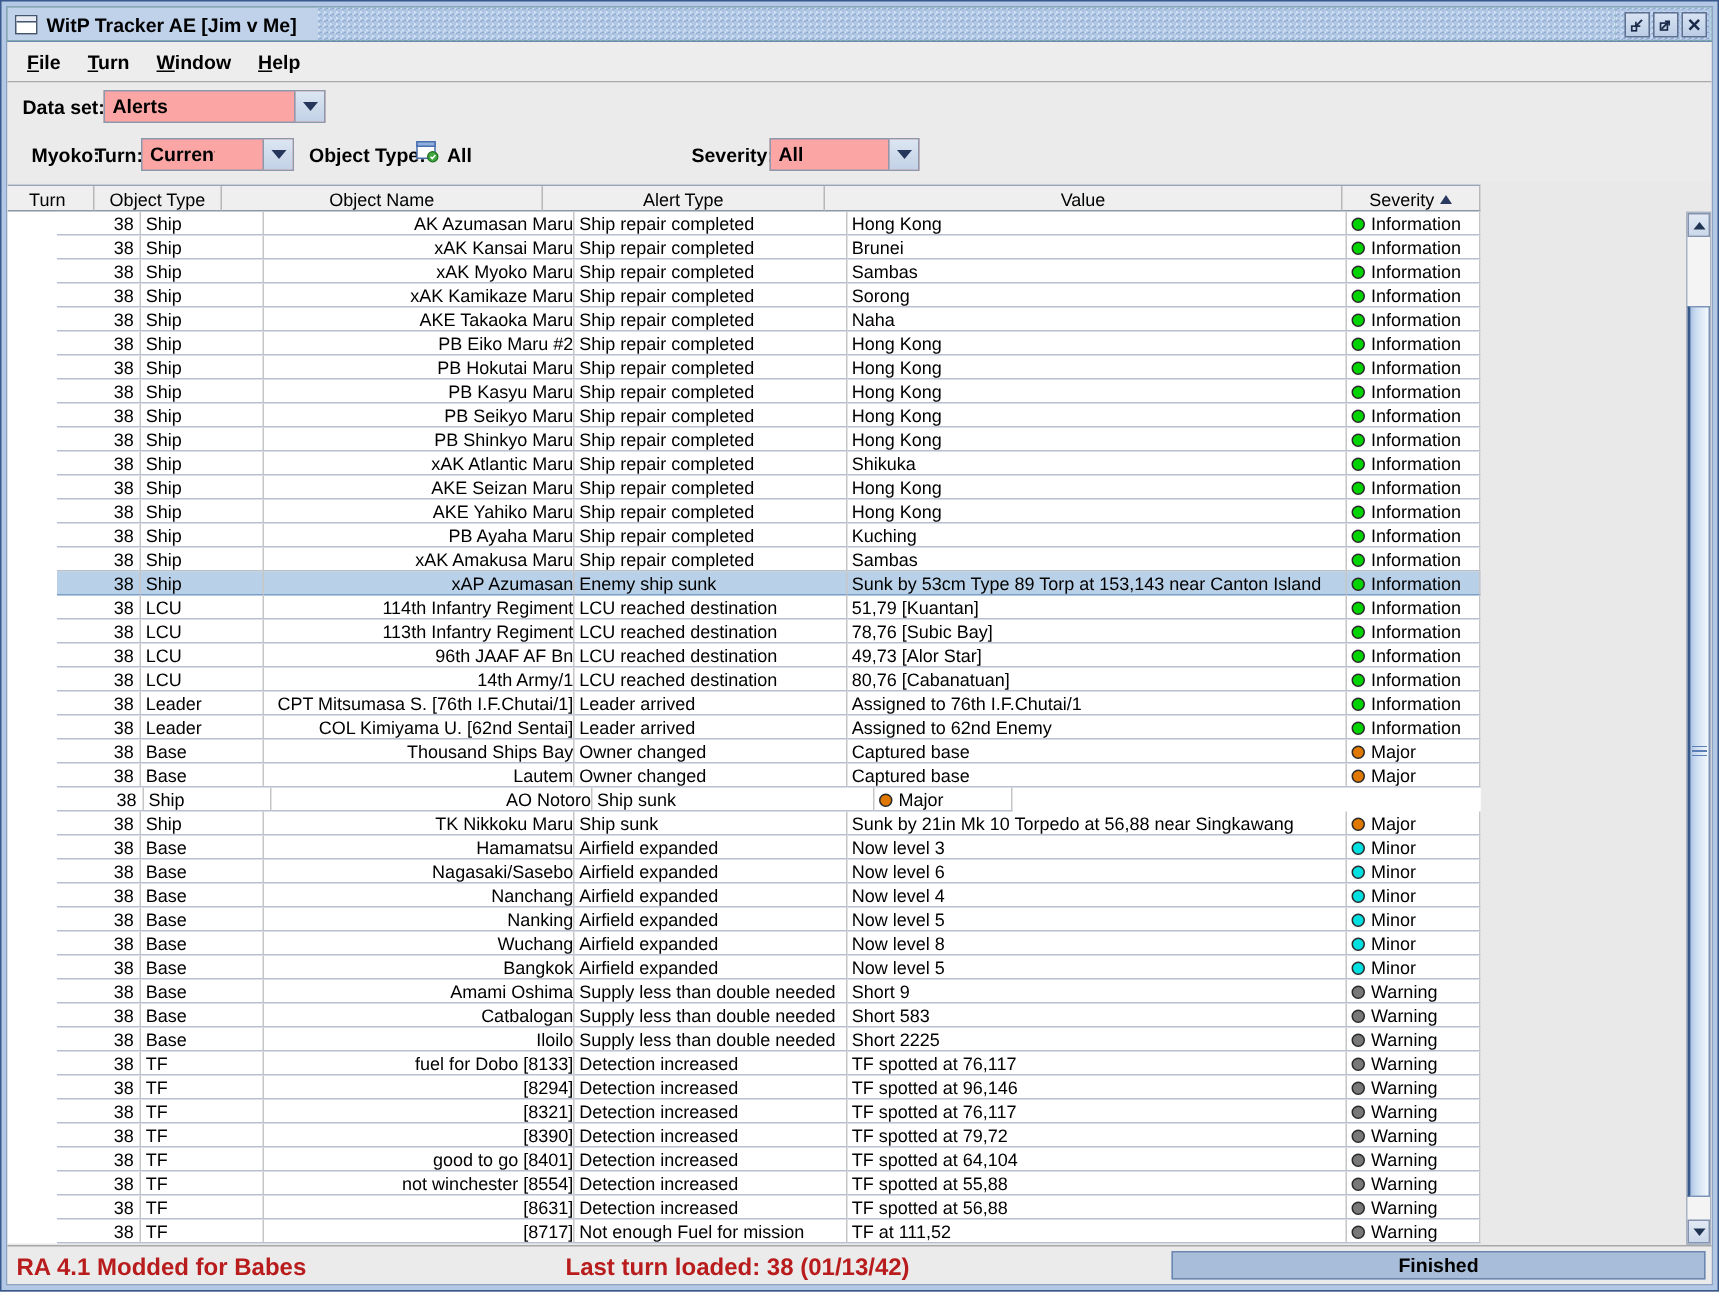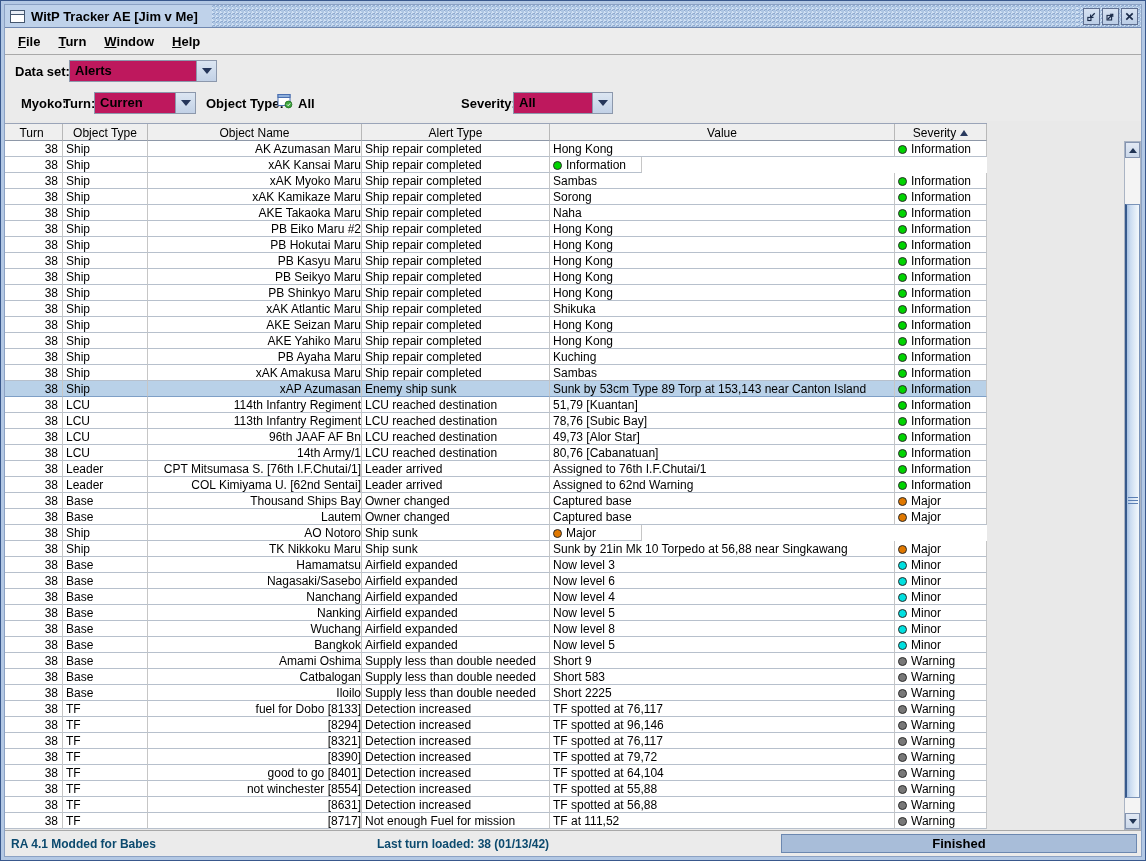--- a/index.html
+++ b/index.html
@@ -28,34 +28,34 @@
   .tb-btn { width: 17px; height: 17px; border: 1px solid #5F6F90; background: linear-gradient(#D8E3F2, #BBCDE6); display: flex; align-items: center; justify-content: center; }
   .tb-btn svg { display: block; }
 
   
   .menubar { height: 27px; display: flex; align-items: center; background: #EDEDED; border-bottom: 1px solid #A9A9A9; padding-left: 4px; flex: 0 0 auto; }
   .menu-item { font-size: 13px; font-weight: bold; color: #000; padding: 3px 9px; cursor: default; }
 
   
   .controls { height: 66px; position: relative; background: #EBEBEB; flex: 0 0 auto; }
   .lbl { position: absolute; font-size: 13px; font-weight: bold; color: #000; white-space: nowrap; }
-  .combo { position: absolute; height: 22px; display: flex; border: 1px solid #8C98AC; background: #be185d; gap: 32px; }
+  .combo { position: absolute; height: 22px; display: flex; border: 1px solid #8C98AC; background: #fca5a5; gap: 32px; }
   .combo-field { flex: 1; font-size: 13px; font-weight: bold; color: #000; padding: 2px 1px 0 5px; overflow: hidden; white-space: nowrap; }
   .combo-btn { width: 20px; background: linear-gradient(#DCE6F2, #C2D1E6); border-left: 1px solid #8C98AC; display: flex; align-items: center; justify-content: center; }
   .tri-down { width: 0; height: 0; border-left: 5px solid transparent; border-right: 5px solid transparent; border-top: 6px solid #25365A; }
   .ot-icon { position: absolute; width: 16px; height: 16px; }
   .plain-val { position: absolute; font-size: 13px; font-weight: bold; color: #000; }
 
   
   .table-area { flex: 1; position: relative; background: #E9E9E9; overflow: hidden; }
   .grid { position: absolute; left: 0; top: 2px; width: 982px; background: #fff; border-top: 1px solid #9AA4B8; }
   .thead { display: flex; height: 17px; background: #EFEFEF; }
   .hcell { font-size: 12px; color: #000; text-align: center; border-right: 1px solid #B8B8B8; border-bottom: 1px solid #8E98A8; padding-top: 1px; white-space: nowrap; overflow: hidden; display: flex; align-items: center; justify-content: center; gap: 5px; }
   .sort-arrow { width: 0; height: 0; border-left: 4px solid transparent; border-right: 4px solid transparent; border-bottom: 6px solid #2A3A5E; }
-  .row { display: flex; height: 16px; background: #fff; }
+  .row { display: flex; height: 16px; background: #fff; margin-left: 33px; }
   .row.selected { background: #B9D1E8; }
   .row.selected .cell { border-bottom-color: #7E9FC6; }
   .cell { font-size: 12px; line-height: 14px; color: #000; padding: 1px 0 0 3px; border-right: 1px solid #C6C6C6; border-bottom: 1px solid #B7C0CC; white-space: pre; overflow: hidden; }
   .c0 { width: 58px; text-align: right; padding-right: 4px; padding-left: 0; }
   .c1 { width: 85px; }
   .c2 { width: 214px; text-align: right; }
   .c3 { width: 188px; }
   .c4 { width: 345px; }
   .c5 { width: 92px; display: flex; align-items: center; gap: 4px; }
   .sev-dot { width: 9px; height: 9px; border-radius: 50%; border: 1px solid #2A2A2A; flex: 0 0 auto; }
@@ -65,21 +65,21 @@
   .sb-btn { position: absolute; left: 0; width: 15px; height: 16px; background: linear-gradient(#E2E9F4, #CBD8EA); border: 1px solid #8494B0; display: flex; align-items: center; justify-content: center; }
   .sb-up { top: 0; } .sb-down { bottom: 0; }
   .tri-up-s { width: 0; height: 0; border-left: 4px solid transparent; border-right: 4px solid transparent; border-bottom: 5px solid #203454; }
   .tri-down-s { width: 0; height: 0; border-left: 4px solid transparent; border-right: 4px solid transparent; border-top: 5px solid #203454; }
   .sb-thumb { position: absolute; left: 0; top: 62px; width: 15px; height: 594px; border: 1px solid #7A93B8; border-left: 2px solid #36598C;
     background: linear-gradient(to right, #A9C3E3 0%, #CBDCF1 30%, #DDE9F6 60%, #F3F8FC 100%); display: flex; align-items: center; justify-content: center; }
   .grip { width: 10px; height: 8px; background: repeating-linear-gradient(#5B7FB4 0 1px, transparent 1px 3px); }
 
   
   .statusbar { height: 26px; position: relative; background: #EBEBEB; border-top: 1px solid #A8A8A8; flex: 0 0 auto; }
-  .sb-text { position: absolute; top: 6px; font-size: 12px; font-weight: bold; color: #0c4a6e; white-space: nowrap; }
+  .sb-text { position: absolute; top: 6px; font-size: 16px; font-weight: bold; color: #b91c1c; white-space: nowrap; }
   .progress { position: absolute; right: 4px; top: 3px; width: 356px; height: 19px; background: #A8BDD9; border: 1px solid #6C88B0; display: flex; align-items: center; justify-content: center; }
   .progress span { font-size: 13px; font-weight: bold; color: #000000; }
 </style>
 </head>
 <body>
 
 <div class="window">
   <div class="inner">
 
     <div class="titlebar">
@@ -184,20 +184,21 @@
               <div class="cell c2">AK Azumasan Maru</div>
               <div class="cell c3">Ship repair completed</div>
               <div class="cell c4">Hong Kong</div>
               <div class="cell c5"><span class="sev-dot" style="background: rgb(0, 212, 0);"></span><span>Information</span></div>
             </div>
             <div class="row">
               <div class="cell c0">38</div>
               <div class="cell c1">Ship</div>
               <div class="cell c2">xAK Kansai Maru</div>
               <div class="cell c3">Ship repair completed</div>
+              <div class="cell c4">Brunei</div>
               <div class="cell c5"><span class="sev-dot" style="background: rgb(0, 212, 0);"></span><span>Information</span></div>
             </div>
             <div class="row">
               <div class="cell c0">38</div>
               <div class="cell c1">Ship</div>
               <div class="cell c2">xAK Myoko Maru</div>
               <div class="cell c3">Ship repair completed</div>
               <div class="cell c4">Sambas</div>
               <div class="cell c5"><span class="sev-dot" style="background: rgb(0, 212, 0);"></span><span>Information</span></div>
             </div>
@@ -343,21 +344,21 @@
               <div class="cell c2">CPT Mitsumasa S. [76th I.F.Chutai/1]</div>
               <div class="cell c3">Leader arrived</div>
               <div class="cell c4">Assigned to 76th I.F.Chutai/1</div>
               <div class="cell c5"><span class="sev-dot" style="background: rgb(0, 212, 0);"></span><span>Information</span></div>
             </div>
             <div class="row">
               <div class="cell c0">38</div>
               <div class="cell c1">Leader</div>
               <div class="cell c2">COL Kimiyama U. [62nd Sentai]</div>
               <div class="cell c3">Leader arrived</div>
-              <div class="cell c4">Assigned to 62nd Warning</div>
+              <div class="cell c4">Assigned to 62nd Enemy</div>
               <div class="cell c5"><span class="sev-dot" style="background: rgb(0, 212, 0);"></span><span>Information</span></div>
             </div>
             <div class="row">
               <div class="cell c0">38</div>
               <div class="cell c1">Base</div>
               <div class="cell c2">Thousand Ships Bay</div>
               <div class="cell c3">Owner changed</div>
               <div class="cell c4">Captured base</div>
               <div class="cell c5"><span class="sev-dot" style="background: rgb(224, 120, 0);"></span><span>Major</span></div>
             </div>

